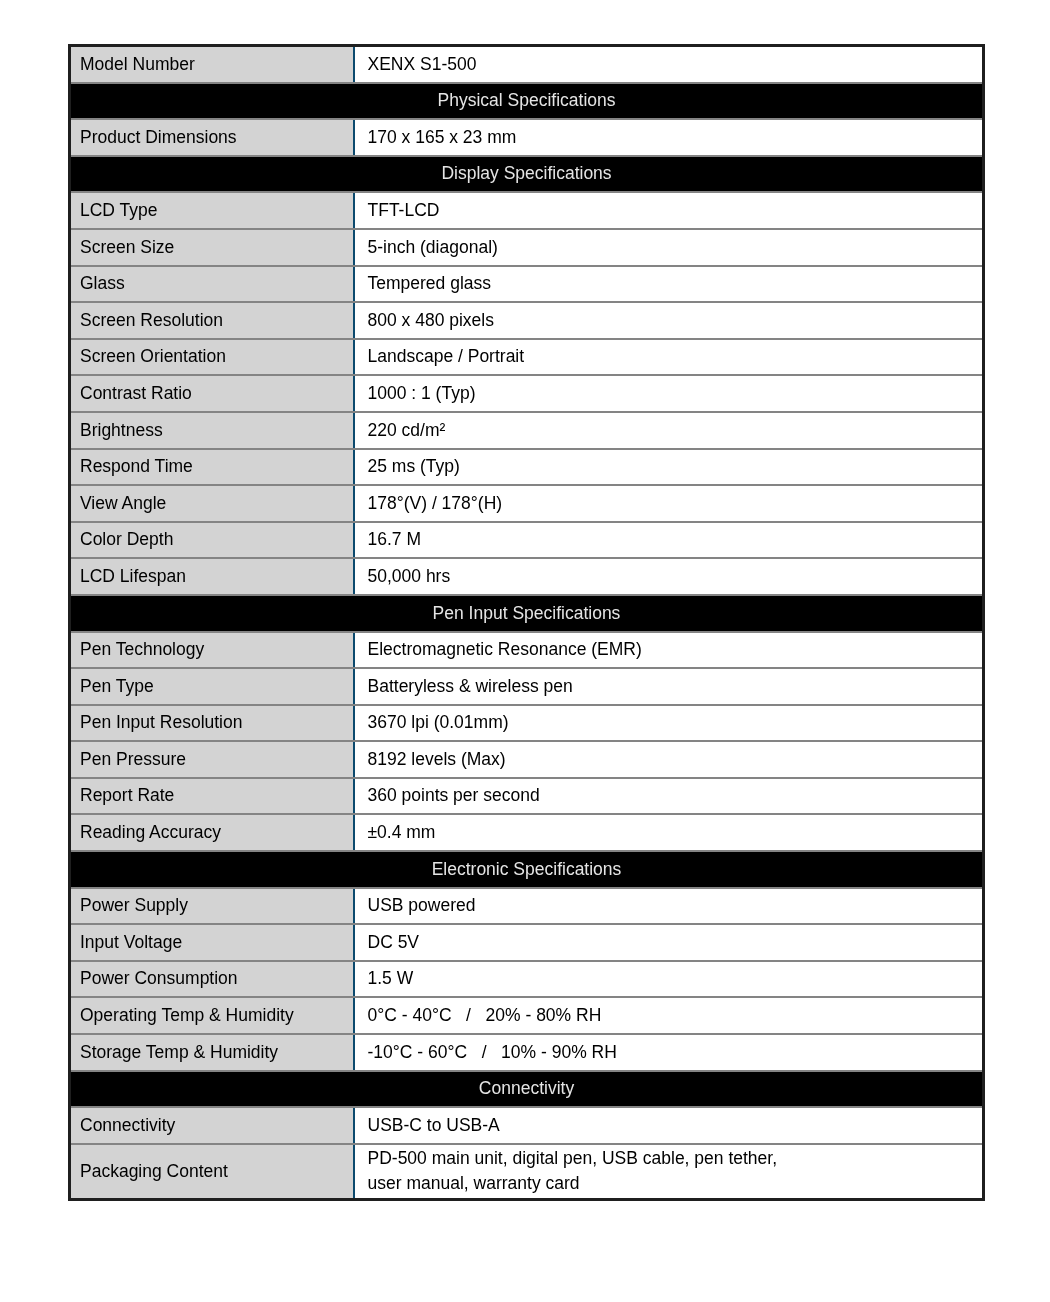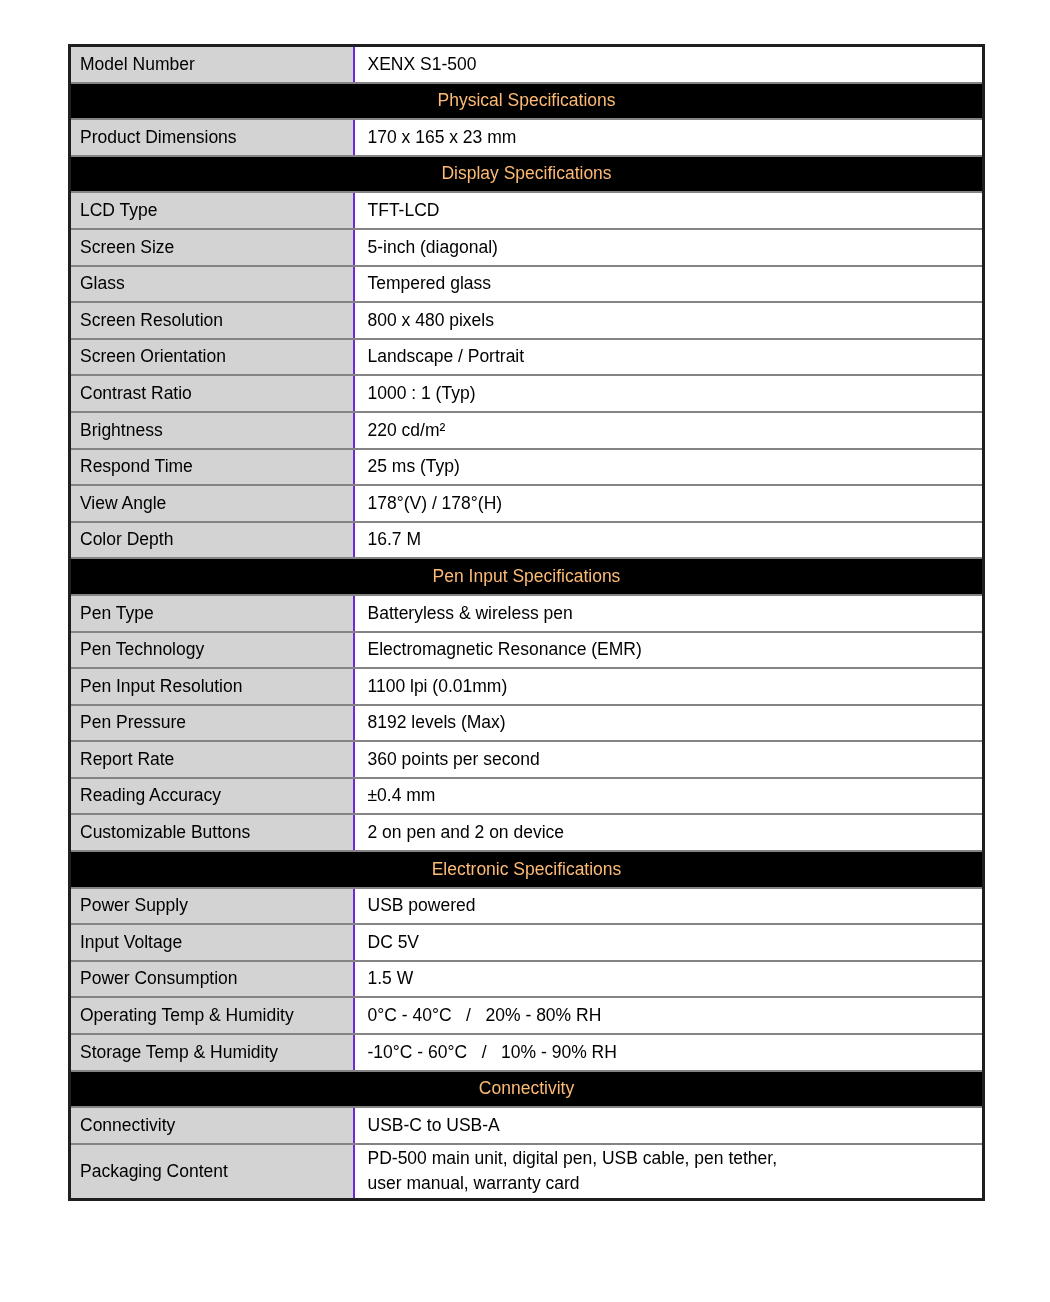--- a/index.html
+++ b/index.html
@@ -30,31 +30,31 @@
     border-bottom: 2px solid #848484;
     font-size: 17.5px;
     line-height: 1.45;
     height: 32.6px;
     vertical-align: middle;
     overflow: hidden;
   }
   td.label-cell {
     background: #d3d3d3;
     padding: 1px 3px 1px 9px;
-    border-right: 2px solid #6d28d9;
+    border-right: 2px solid #0c4a6e;
     white-space: nowrap;
   }
   td.value-cell {
     background: #ffffff;
     padding: 1px 10px 1px 13px;
     white-space: pre-wrap;
   }
   tr.section-row td.section-cell {
     background: #000000;
-    color: #fdba74;
+    color: #e5e5e5;
     text-align: center;
     padding: 1px 4px;
   }
 </style>
 </head>
 <body>
 
 <table class="spec-table">
   <colgroup>
     <col class="label-col">
@@ -108,50 +108,50 @@
         <td class="value-cell">25 ms (Typ)</td>
       </tr>
       <tr class="spec-row">
         <td class="label-cell">View Angle</td>
         <td class="value-cell">178°(V) / 178°(H)</td>
       </tr>
       <tr class="spec-row">
         <td class="label-cell">Color Depth</td>
         <td class="value-cell">16.7 M</td>
       </tr>
+      <tr class="spec-row">
+        <td class="label-cell">LCD Lifespan</td>
+        <td class="value-cell">50,000 hrs</td>
+      </tr>
       <tr class="section-row">
         <td colspan="2" class="section-cell">Pen Input Specifications</td>
+      </tr>
+      <tr class="spec-row">
+        <td class="label-cell">Pen Technology</td>
+        <td class="value-cell">Electromagnetic Resonance (EMR)</td>
       </tr>
       <tr class="spec-row">
         <td class="label-cell">Pen Type</td>
         <td class="value-cell">Batteryless &amp; wireless pen</td>
       </tr>
       <tr class="spec-row">
-        <td class="label-cell">Pen Technology</td>
-        <td class="value-cell">Electromagnetic Resonance (EMR)</td>
-      </tr>
-      <tr class="spec-row">
         <td class="label-cell">Pen Input Resolution</td>
-        <td class="value-cell">1100 lpi (0.01mm)</td>
+        <td class="value-cell">3670 lpi (0.01mm)</td>
       </tr>
       <tr class="spec-row">
         <td class="label-cell">Pen Pressure</td>
         <td class="value-cell">8192 levels (Max)</td>
       </tr>
       <tr class="spec-row">
         <td class="label-cell">Report Rate</td>
         <td class="value-cell">360 points per second</td>
       </tr>
       <tr class="spec-row">
         <td class="label-cell">Reading Accuracy</td>
         <td class="value-cell">±0.4 mm</td>
-      </tr>
-      <tr class="spec-row">
-        <td class="label-cell">Customizable Buttons</td>
-        <td class="value-cell">2 on pen and 2 on device</td>
       </tr>
       <tr class="section-row">
         <td colspan="2" class="section-cell">Electronic Specifications</td>
       </tr>
       <tr class="spec-row">
         <td class="label-cell">Power Supply</td>
         <td class="value-cell">USB powered</td>
       </tr>
       <tr class="spec-row">
         <td class="label-cell">Input Voltage</td>

